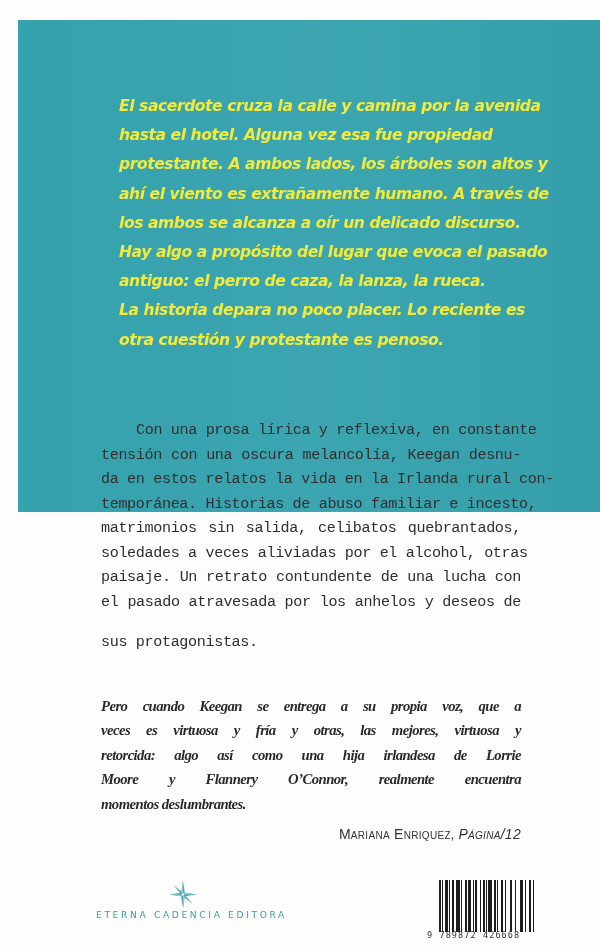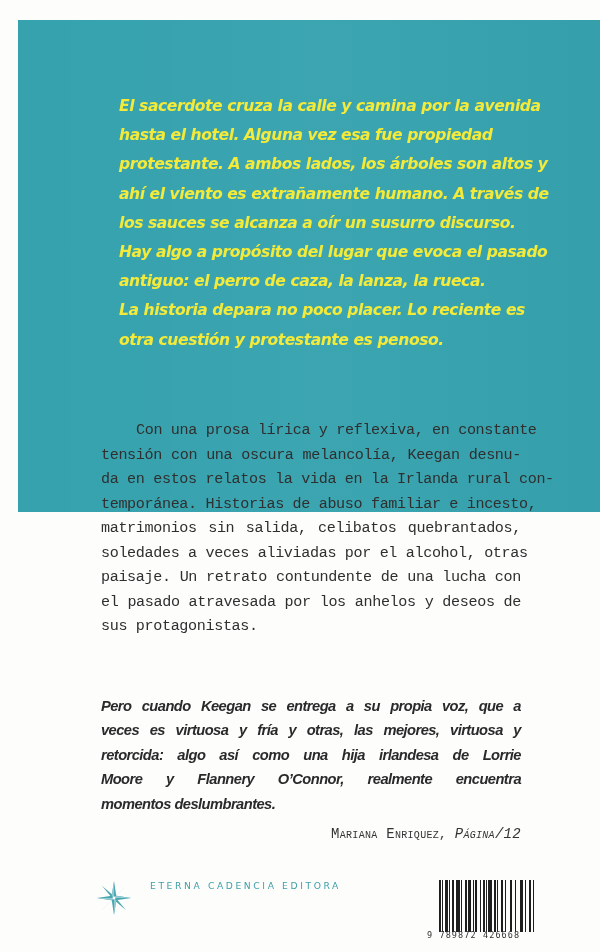--- a/index.html
+++ b/index.html
@@ -52,63 +52,64 @@
       line-height: 24.5px;
       letter-spacing: -0.35px;
     }
     .body-line {
       display: block;
       white-space: nowrap;
       text-align: justify;
       text-align-last: justify;
     }
     .body-line.first { padding-left: 35px; }
-    .body-line.last { text-align-last: left; }
+    .body-line.last { text-align-last: left; margin-top: 16px; }
 
     .blurb {
       position: absolute;
       left: 101px;
       top: 694px;
       width: 420px;
       color: #2a2a2a;
-      font-family: Liberation Sans, sans-serif;
+      font-family: Liberation Serif, serif;
       font-style: italic;
       font-weight: bold;
       font-size: 14.7px;
       line-height: 24.4px;
       letter-spacing: -0.55px;
     }
     .blurb-line {
       display: block;
       white-space: nowrap;
       text-align: justify;
       text-align-last: justify;
     }
     .blurb-line.last { text-align-last: left; }
 
     .attribution {
       position: absolute;
       right: 79px;
       top: 826px;
       color: #333;
-      font-family: Liberation Mono, monospace;
+      font-family: Liberation Sans, sans-serif;
       font-size: 12.5px;
       letter-spacing: 0.3px;
       white-space: nowrap;
     }
     .attribution .sc { font-variant: small-caps; font-size: 14px; }
     .attribution .it { font-style: italic; font-variant: small-caps; font-size: 14px; }
 
     .publisher {
       position: absolute;
       left: 96px;
       top: 880px;
       height: 40px;
       display: flex;
-      align-items: flex-start;
+      align-items: center;
+      flex-direction: column;
     }
     .publisher-logo {
       width: 36px;
       height: 36px;
       margin-right: 18px;
     }
     .publisher-name {
       color: #3e9fa9;
       font-family: "DejaVu Sans", sans-serif;
       font-size: 9.2px;
@@ -152,21 +153,21 @@
   </style>
 </head>
 <body>
 
 <div class="teal-band">
   <div class="quote-block">
     <span class="quote-line">El sacerdote cruza la calle y camina por la avenida</span>
     <span class="quote-line">hasta el hotel. Alguna vez esa fue propiedad</span>
     <span class="quote-line">protestante. A ambos lados, los árboles son altos y</span>
     <span class="quote-line">ahí el viento es extrañamente humano. A través de</span>
-    <span class="quote-line">los sauces se alcanza a oír un susurro discurso.</span>
+    <span class="quote-line">los ambos se alcanza a oír un delicado discurso.</span>
     <span class="quote-line">Hay algo a propósito del lugar que evoca el pasado</span>
     <span class="quote-line">antiguo: el perro de caza, la lanza, la rueca.</span>
     <span class="quote-line">La historia depara no poco placer. Lo reciente es</span>
     <span class="quote-line">otra cuestión y protestante es penoso.</span>
   </div>
 </div>
 
 <div class="body-text">
   <span class="body-line first">Con una prosa lírica y reflexiva, en constante</span>
   <span class="body-line">tensión con una oscura melancolía, Keegan desnu-</span>

